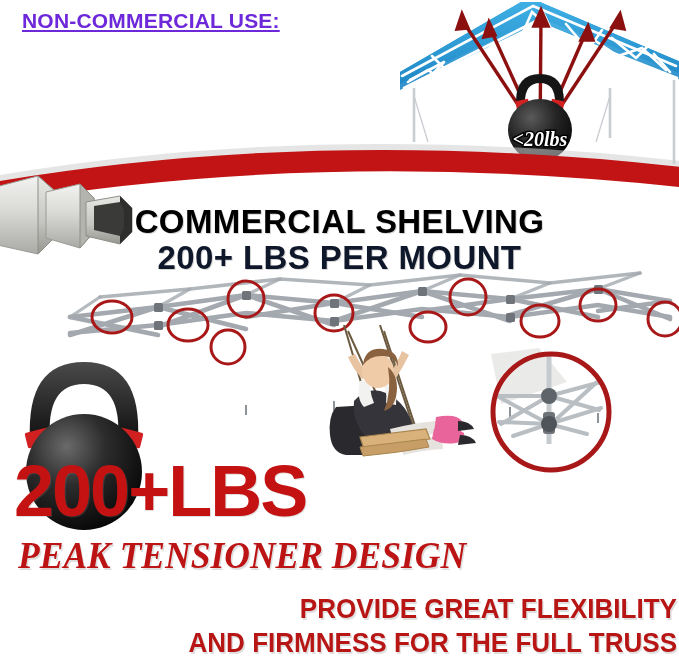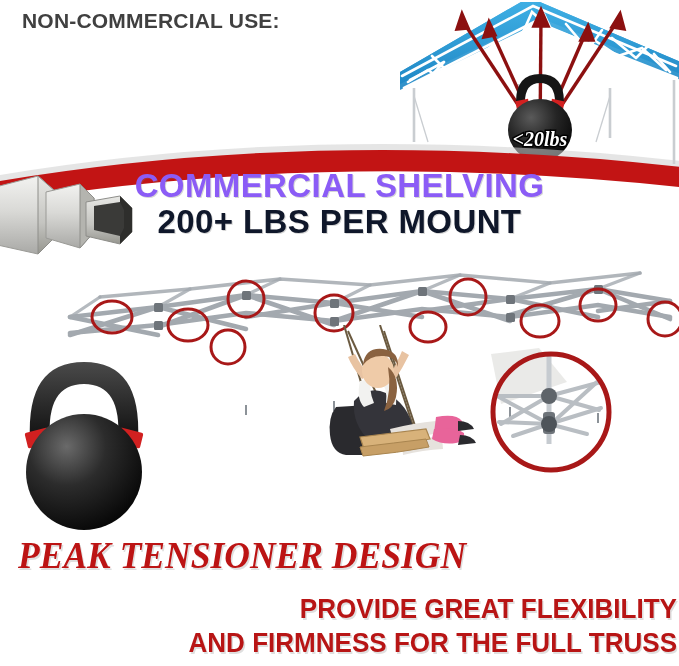--- a/index.html
+++ b/index.html
@@ -2,35 +2,35 @@
 <html><head>
 <meta charset="utf-8">
 <style>
   html,body{margin:0;padding:0;background:#fff;}
   body{width:679px;height:666px;overflow:hidden;font-family:"Liberation Sans",sans-serif;}
   #stage{position:relative;width:679px;height:666px;background:#ffffff;overflow:hidden;}
 
   
   #warn{position:absolute;left:22px;top:6px;width:340px;z-index:40;}
   #warn div{
-    color:#404040;font-weight:bold;font-size:21px;line-height:30px;
-    letter-spacing:.2px;font-family:"Liberation Sans",sans-serif;white-space:nowrap;
+    color:#6d28d9;font-weight:bold;font-size:21px;line-height:30px;
+    letter-spacing:.2px;font-family:"Liberation Sans",sans-serif;white-space:nowrap;text-decoration:underline;
   }
 
   
   #canopy{position:absolute;left:398px;top:-4px;width:285px;height:180px;z-index:20;}
 
   
   #arc{position:absolute;left:-6px;top:136px;width:695px;height:70px;z-index:25;}
 
   
   #headline{position:absolute;left:0;top:168px;width:679px;z-index:45;text-align:center;}
   #headline .l1{
-    color:#8b5cf6;font-weight:bold;font-size:33px;line-height:35px;letter-spacing:.4px;
-    font-family:"Liberation Sans",sans-serif;text-shadow:1px 1px 0 rgba(120,120,120,.30);
+    color:#000000;font-weight:bold;font-size:33px;line-height:35px;letter-spacing:.4px;
+    font-family:"Liberation Sans",sans-serif;text-shadow:1px 1px 0 rgba(120,120,120,.30);margin-top:36px;
   }
   #headline .l2{
     color:#0f172a;font-weight:bold;font-size:33px;line-height:38px;letter-spacing:.4px;
     font-family:"Liberation Sans",sans-serif;text-shadow:1px 1px 0 rgba(120,120,120,.30);
   }
 
   
   #bracket{position:absolute;left:-6px;top:170px;width:140px;height:105px;z-index:30;}
 
   
@@ -308,20 +308,21 @@
       <line x1="30" y1="88" x2="66" y2="76"></line>
       <line x1="66" y1="76" x2="104" y2="86"></line>
     </g>
     <line x1="66" y1="4" x2="66" y2="96" stroke="#C6CBD0" stroke-width="5"></line>
     <rect x="60" y="64" width="12" height="22" rx="3" fill="#6E747A"></rect>
     <circle cx="66" cy="48" r="8" fill="#5E646A"></circle>
     <circle cx="66" cy="76" r="8" fill="#4E545A"></circle>
     <circle cx="68" cy="64" r="58" fill="none" stroke="#A81818" stroke-width="5"></circle>
   </svg>
 
+  <div id="big200">200+LBS</div>
 
   <div id="peaktxt">PEAK TENSIONER DESIGN</div>
 
   <div id="bottom">
     <div>PROVIDE GREAT FLEXIBILITY</div>
     <div>AND FIRMNESS FOR THE FULL TRUSS</div>
   </div>
 
 </div>
 

